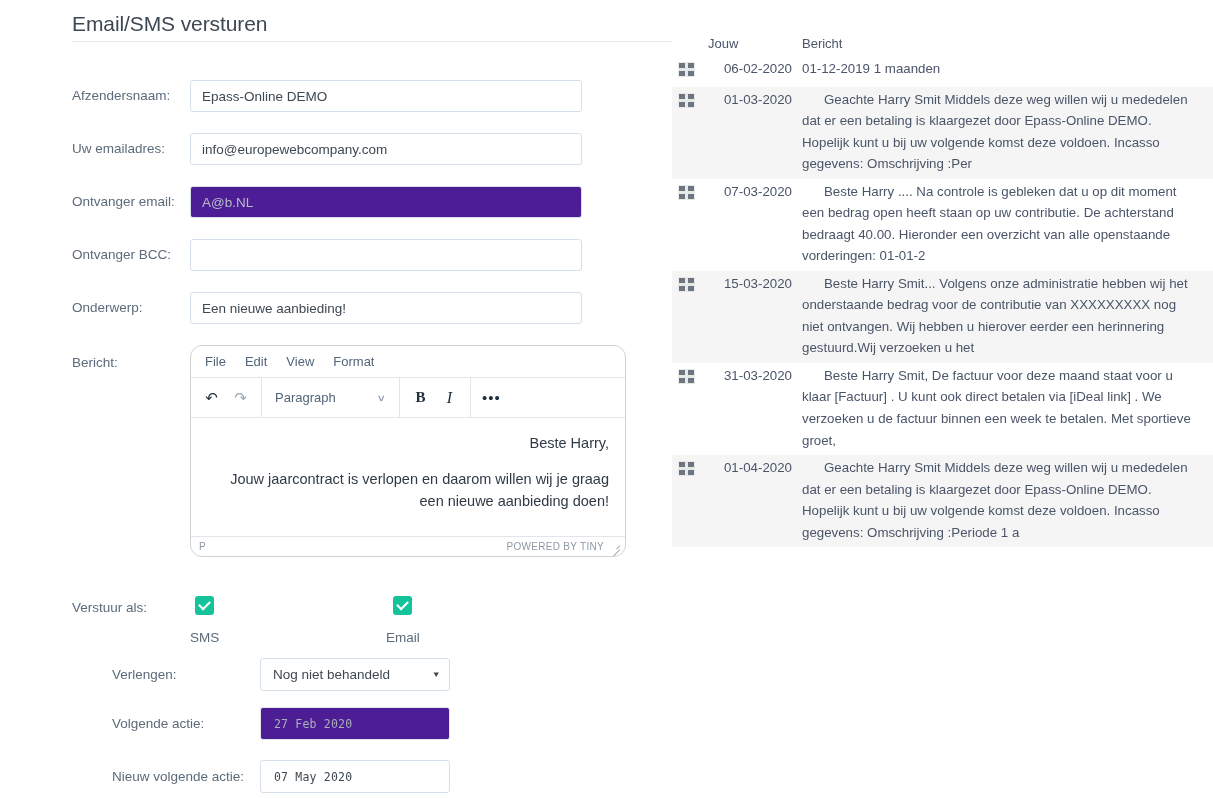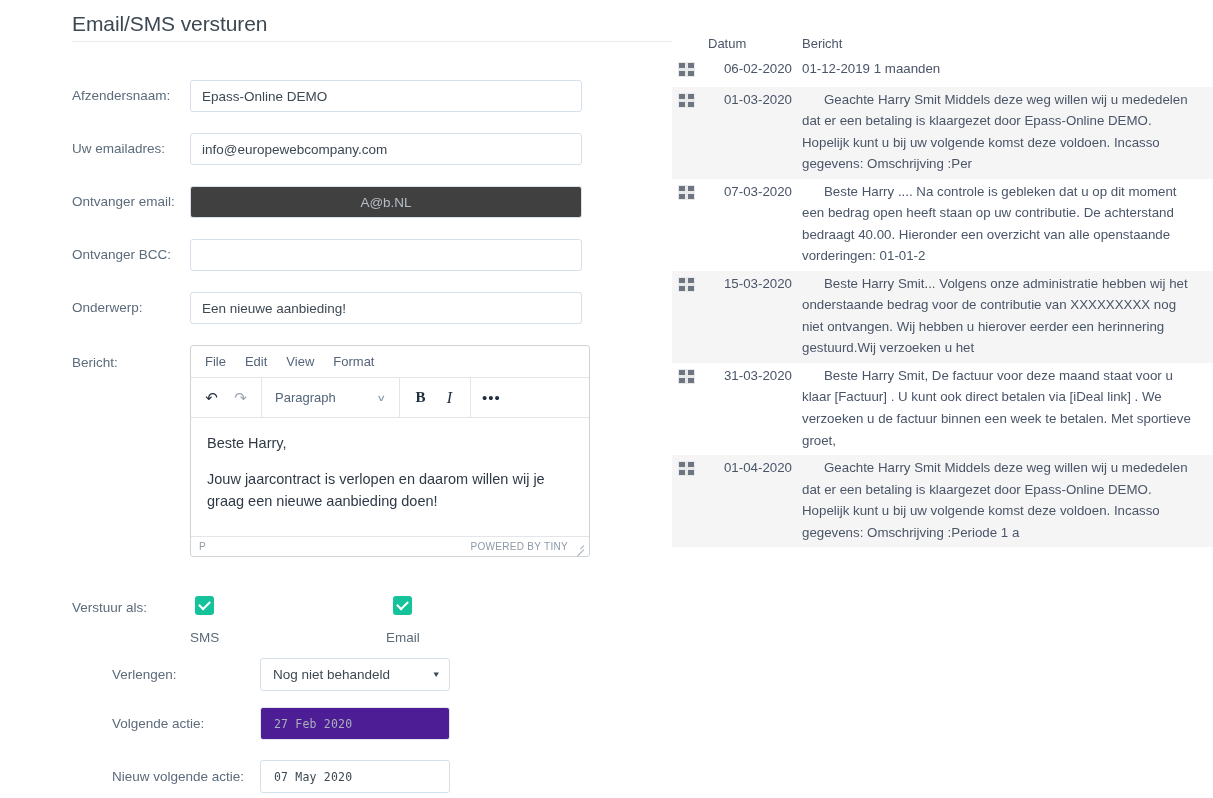--- a/index.html
+++ b/index.html
@@ -73,23 +73,22 @@
     background: #ffffff;
     font-family: "Liberation Sans", "DejaVu Sans", sans-serif;
     font-size: 13.5px;
     color: #3d4852;
     padding: 0 11px;
     line-height: 30px;
     outline: none;
   }
   .form-field::placeholder { color: #b6bdc6; }
   .form-field.disabled {
-    background: #404040;
+    background: #4c1d95;
     color: #b6bdc6;
-    text-align: center;
   }
 
   #row-afzender   { top: 80px;  }
   #row-email      { top: 133px; }
   #row-ontvanger  { top: 186px; }
   #row-bcc        { top: 239px; }
   #row-onderwerp  { top: 292px; }
 
   
   #row-bericht {
@@ -104,24 +103,25 @@
     top: 10px;
     font-size: 13.5px;
     color: #5c6b7a;
     white-space: nowrap;
   }
   #editor {
     position: absolute;
     left: 118px;
     top: 0;
     box-sizing: border-box;
-    width: 400px;
+    width: 436px;
     border: 1px solid #cfd3d8;
-    border-radius: 3px;
+    border-radius: 12px;
     background: #ffffff;
+    text-align: right;
   }
   #editor-menubar {
     height: 31px;
     border-bottom: 1px solid #e3e5e8;
     display: flex;
     align-items: center;
     padding-left: 14px;
     gap: 19px;
   }
   .menu-item {
@@ -516,21 +516,21 @@
 <div id="right-panel">
   <table id="msg-table">
     <colgroup>
       <col class="c-handle">
         <col class="c-date">
         <col class="c-msg">
     </colgroup>
     <thead>
       <tr>
         <th></th>
-        <th class="th-date">Datum</th>
+        <th class="th-date">Jouw</th>
         <th class="th-msg">Bericht</th>
       </tr>
     </thead>
     <tbody id="msg-tbody">
         <tr>
           <td class="td-handle"><span class="move-icon-box"><span class="move-icon"><i></i><i></i><i></i><i></i></span></span></td>
           <td class="td-date">06-02-2020</td>
           <td class="td-msg" style="text-indent: 0px;">01-12-2019 1 maanden</td>
         </tr>
         <tr class="stripe">

